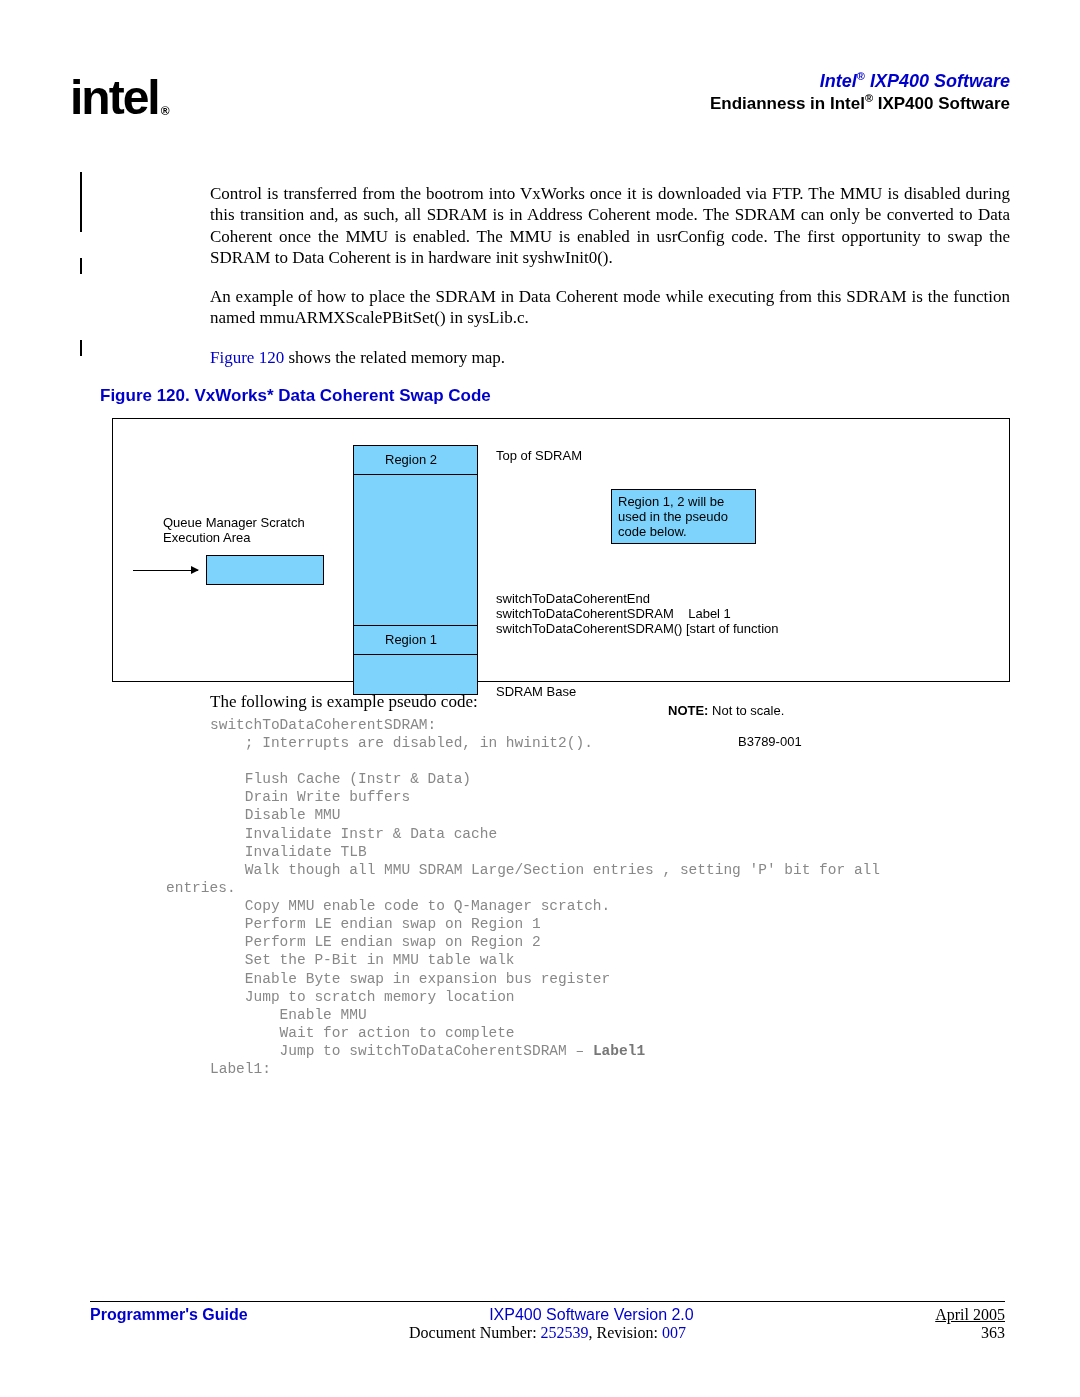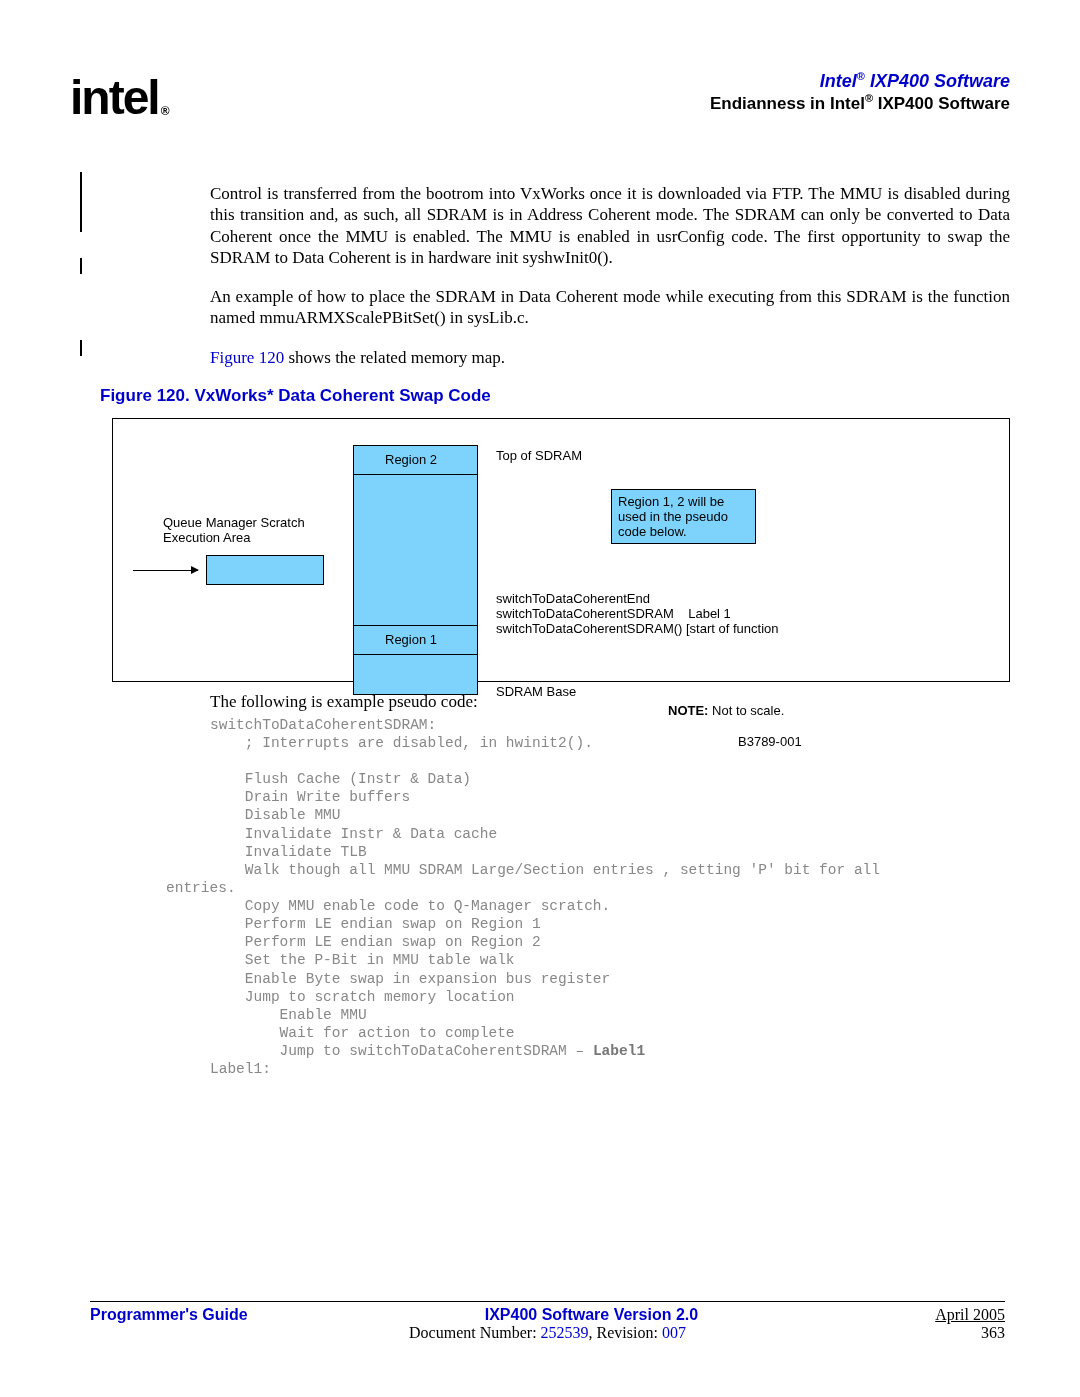--- a/index.html
+++ b/index.html
@@ -135,21 +135,21 @@
       border-top: 1px solid #000;
       padding-top: 4px;
       font-size: 16px;
     }
     .footer-row1 {
       display: flex;
       justify-content: space-between;
       font-family: Arial, Helvetica, sans-serif;
     }
     .footer-left { color: #0000cc; font-weight: bold; }
-    .footer-center { color: #0000cc; font-weight: bold; }
+    .footer-center { color: #0000cc; font-weight: normal; }
     .footer-right { color: #000; font-family: "Times New Roman", serif; text-decoration: underline; }
     .footer-row2 {
       text-align: center;
       font-family: "Times New Roman", serif;
       position: relative;
     }
     .footer-row2 .doc { color: #000; }
     .footer-row2 .docnum { color: #0000cc; }
     .footer-row2 .rev { color: #0000cc; }
     .footer-page {

